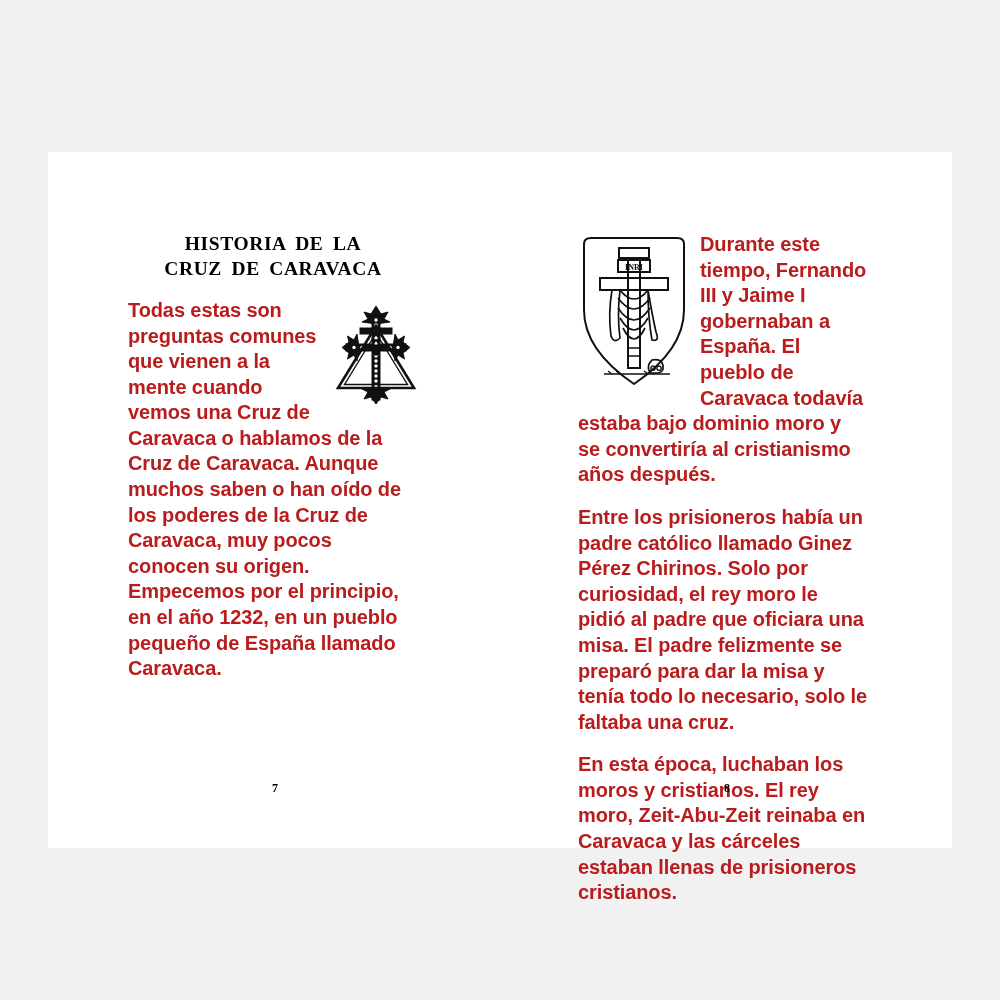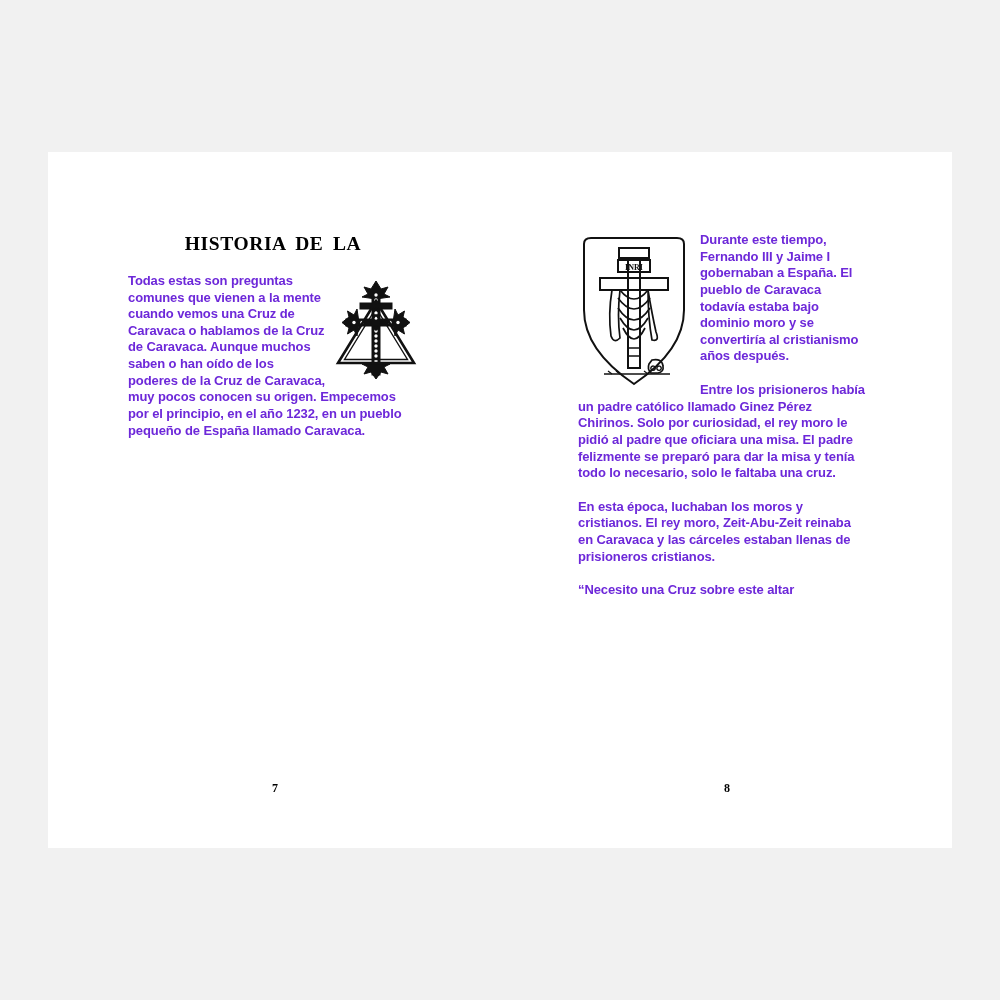--- a/index.html
+++ b/index.html
@@ -50,23 +50,23 @@
     color: #000;
     margin: 0 0 16px 0;
     word-spacing: 4px;
     letter-spacing: 0.6px;
   }
   .chapter-title .tline { display: block; white-space: nowrap; }
 
   p.para {
     font-family: "Liberation Sans", sans-serif;
     font-weight: bold;
-    font-size: 13px;
+    font-size: 20px;
     line-height: 1.28;
-    color: #6d28d9;
+    color: #b91c1c;
     margin: 0 0 17px 0;
     text-align: left;
     letter-spacing: -0.1px;
   }
   p.para:last-child { margin-bottom: 0; }
 
   
   .fig-cross {
     float: right;
     width: 84px;
@@ -98,20 +98,21 @@
 </head>
 <body>
 
 <div class="spread">
 
   <div class="page page-left">
     <div class="page-body">
 
       <h1 class="chapter-title">
         <span class="tline">HISTORIA  DE  LA</span>
+        <span class="tline">CRUZ  DE  CARAVACA</span>
       </h1>
 
       <div class="fig-cross">
         <svg viewBox="0 0 84 104" xmlns="http://www.w3.org/2000/svg">
           <g fill="#111" stroke="#111">
 
             <rect x="38" y="14" width="8" height="84" stroke-width="1"></rect>
 
             <rect x="26" y="26" width="32" height="6" stroke-width="1"></rect>
 
@@ -194,19 +195,18 @@
 
             <path d="M26 142 L92 142" stroke-width="1.7"></path>
             <path d="M30 139 L34 142 M38 139 L42 142 M66 139 L70 142" stroke-width="1.2"></path>
           </g>
         </svg>
       </div>
 
       <p class="para">Durante este tiempo, Fernando III y Jaime I gobernaban a España. El pueblo de Caravaca todavía estaba bajo dominio moro y se convertiría al cristianismo años después.</p>
       <p class="para">Entre los prisioneros había un padre católico llamado Ginez Pérez Chirinos. Solo por curiosidad, el rey moro le pidió al padre que oficiara una misa. El padre felizmente se preparó para dar la misa y tenía todo lo necesario, solo le faltaba una cruz.</p>
       <p class="para">En esta época, luchaban los moros y cristianos. El rey moro, Zeit-Abu-Zeit reinaba en Caravaca y las cárceles estaban llenas de prisioneros cristianos.</p>
-      <p class="para">“Necesito una Cruz sobre este altar</p>
 
     </div>
     <div class="page-number">8</div>
   </div>
 
 </div>
 
 </body></html>

